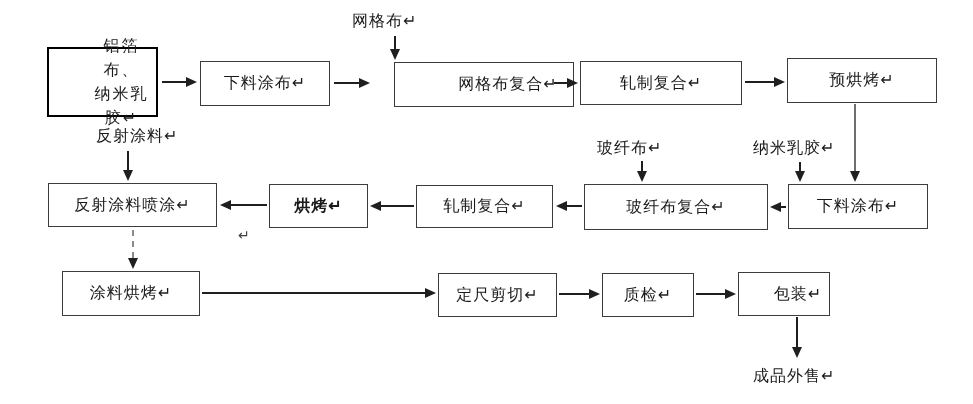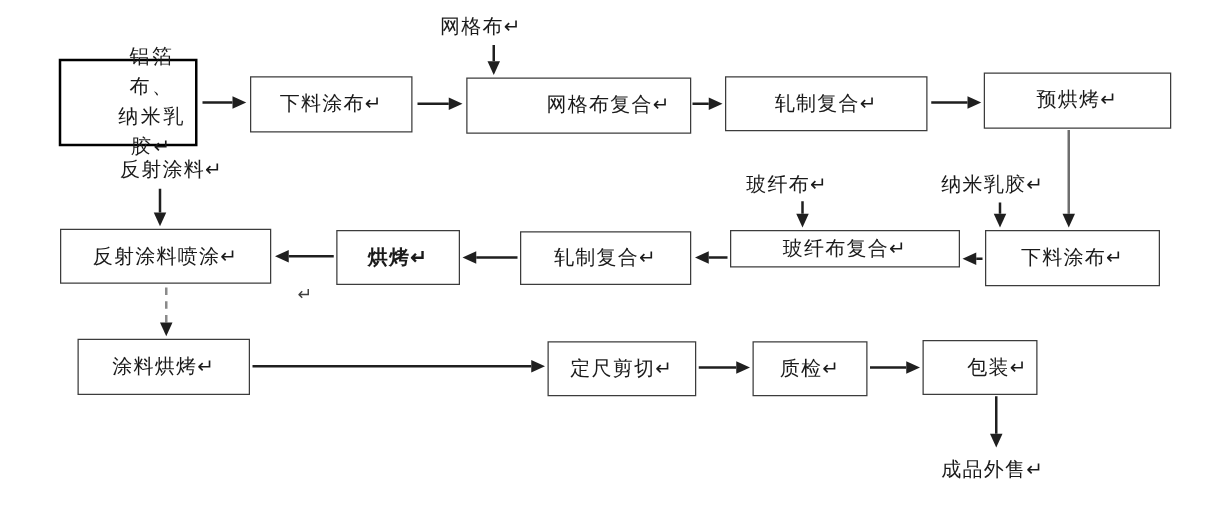--- a/index.html
+++ b/index.html
@@ -90,40 +90,40 @@
 
 <div id="canvas">
 
   <div class="box thick" style="left:47px; top:47px; width:111px; height:70px;padding-left:38px;">
     <span>铝箔布、</span>
     <span>纳米乳胶↵</span>
   </div>
   <div class="box" style="left:200px; top:61px; width:130px; height:45px;">
     <span>下料涂布↵</span>
   </div>
-  <div class="box" style="left:373px; top:62px; width:180px; height:45px;padding-left:48px;">
+  <div class="box" style="left:394px; top:62px; width:180px; height:45px;padding-left:48px;">
     <span>网格布复合↵</span>
   </div>
   <div class="box" style="left:580px; top:61px; width:162px; height:44px;">
     <span>轧制复合↵</span>
   </div>
   <div class="box" style="left:787px; top:58px; width:150px; height:45px;">
     <span>预烘烤↵</span>
   </div>
 
   <div class="box" style="left:48px; top:183px; width:169px; height:44px;">
     <span>反射涂料喷涂↵</span>
   </div>
   <div class="box" style="left:269px; top:184px; width:99px; height:44px;font-weight:bold;">
     <span>烘烤↵</span>
   </div>
   <div class="box" style="left:416px; top:185px; width:137px; height:43px;">
     <span>轧制复合↵</span>
   </div>
-  <div class="box" style="left:584px; top:184px; width:184px; height:30px;">
+  <div class="box" style="left:584px; top:184px; width:184px; height:46px;">
     <span>玻纤布复合↵</span>
   </div>
   <div class="box" style="left:788px; top:184px; width:140px; height:45px;">
     <span>下料涂布↵</span>
   </div>
 
   <div class="box" style="left:62px; top:271px; width:138px; height:45px;">
     <span>涂料烘烤↵</span>
   </div>
   <div class="box" style="left:602px; top:273px; width:92px; height:44px;">

